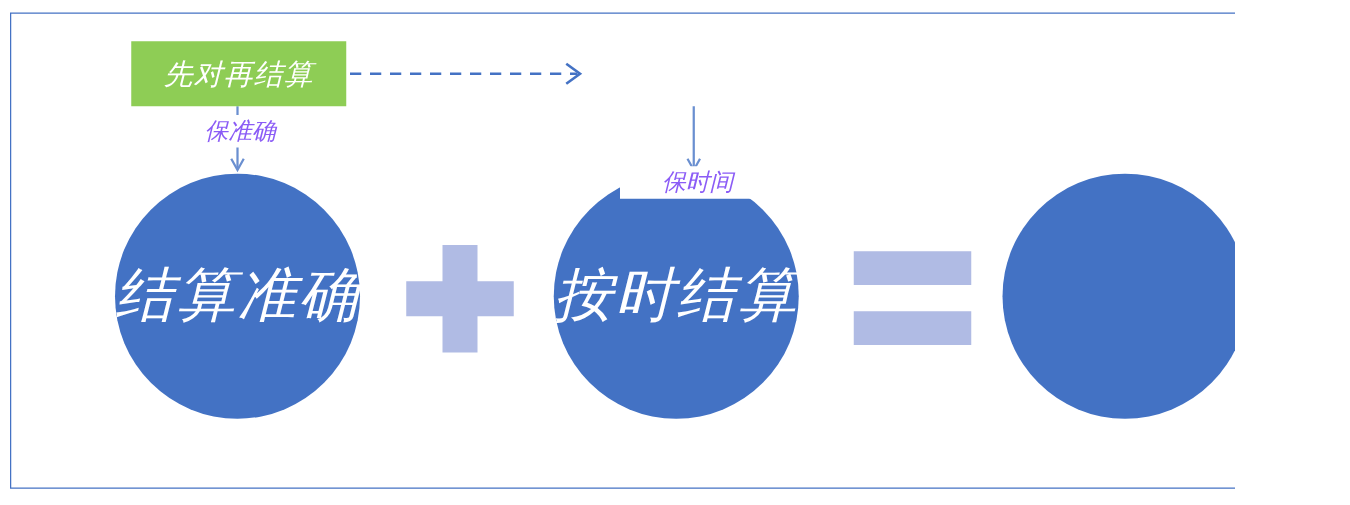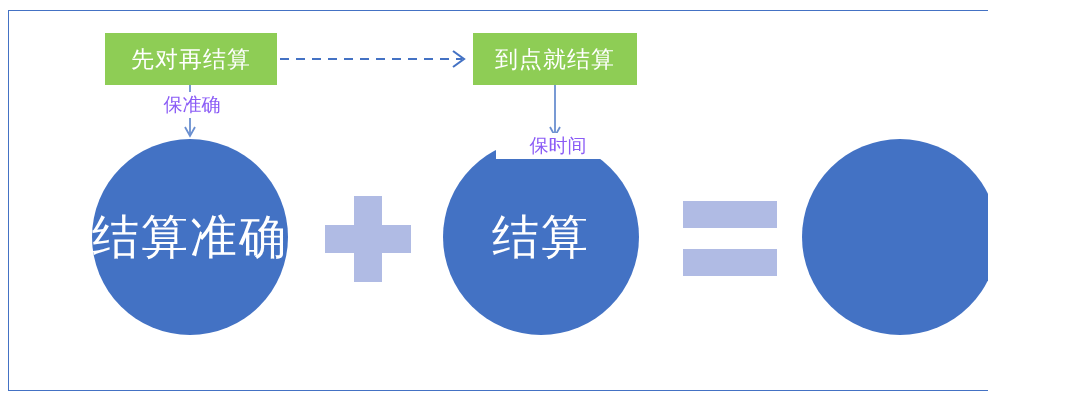--- a/index.html
+++ b/index.html
@@ -9,20 +9,21 @@
   }
   body {
     font-family: "Liberation Sans", "DejaVu Sans", sans-serif;
   }
   #canvas {
     position: relative;
     width: 988px;
     height: 404px;
     background: #ffffff;
     overflow: hidden;
+    font-style: italic;
   }
   
   .frame {
     position: absolute;
     left: 8px;
     top: 10px;
     width: 1063px;
     height: 381px;
     border: 1.4px solid #4472c4;
     box-sizing: border-box;
@@ -154,33 +155,31 @@
 
     <g>
       <line x1="555" y1="85" x2="555" y2="135" stroke="#6a8fd0" stroke-width="1.8"></line>
       <polyline points="550,127 555,136 560,127" fill="none" stroke="#6a8fd0" stroke-width="1.8"></polyline>
     </g>
   </svg>
 
   <div id="green-box-left" class="green-box">
     <span>先对再结算</span>
   </div>
-  <div id="green-box-right" class="green-box">
-    <span>到点就结算</span>
-  </div>
 
   <div id="label-left" class="sub-label">保准确</div>
   <div id="label-right" class="sub-label">保时间</div>
 
   <div id="circle-1" class="circle">
     <div class="circle-line">结算</div>
     <div class="circle-line">准确</div>
   </div>
 
   <div id="circle-2" class="circle">
+    <div class="circle-line">按时</div>
     <div class="circle-line">结算</div>
   </div>
 
   <div id="circle-3" class="circle">
   </div>
 
   <div class="op-plus">
     <div class="bar-h"></div>
     <div class="bar-v"></div>
   </div>

